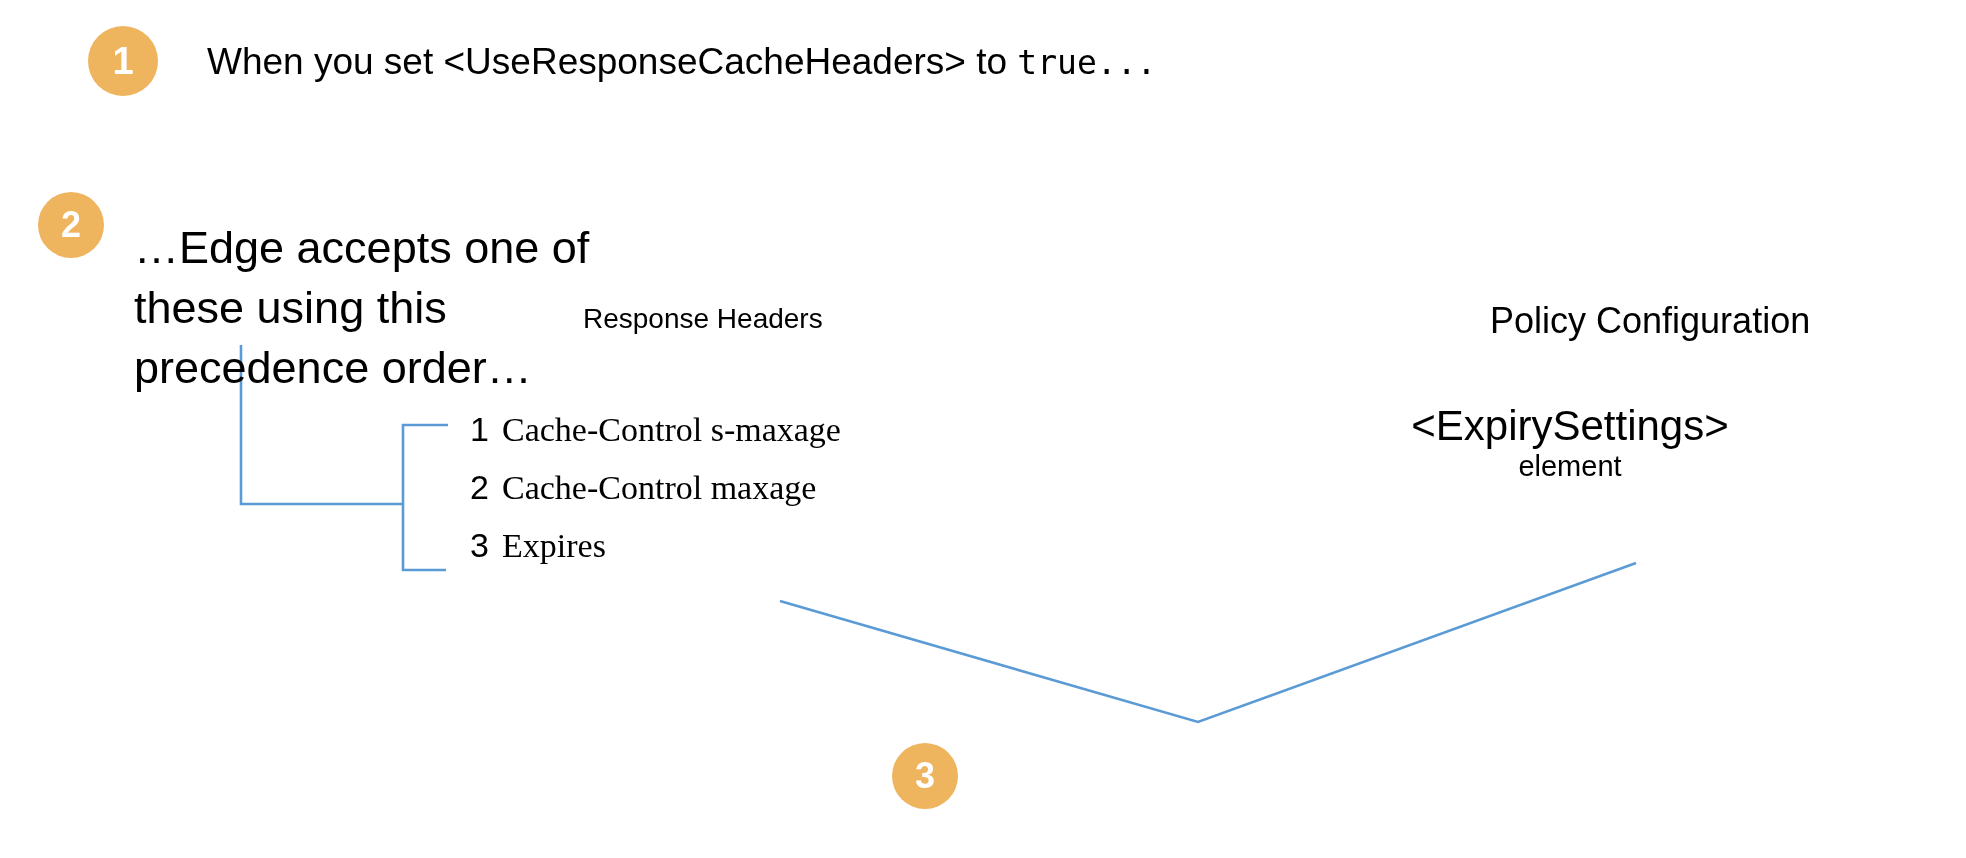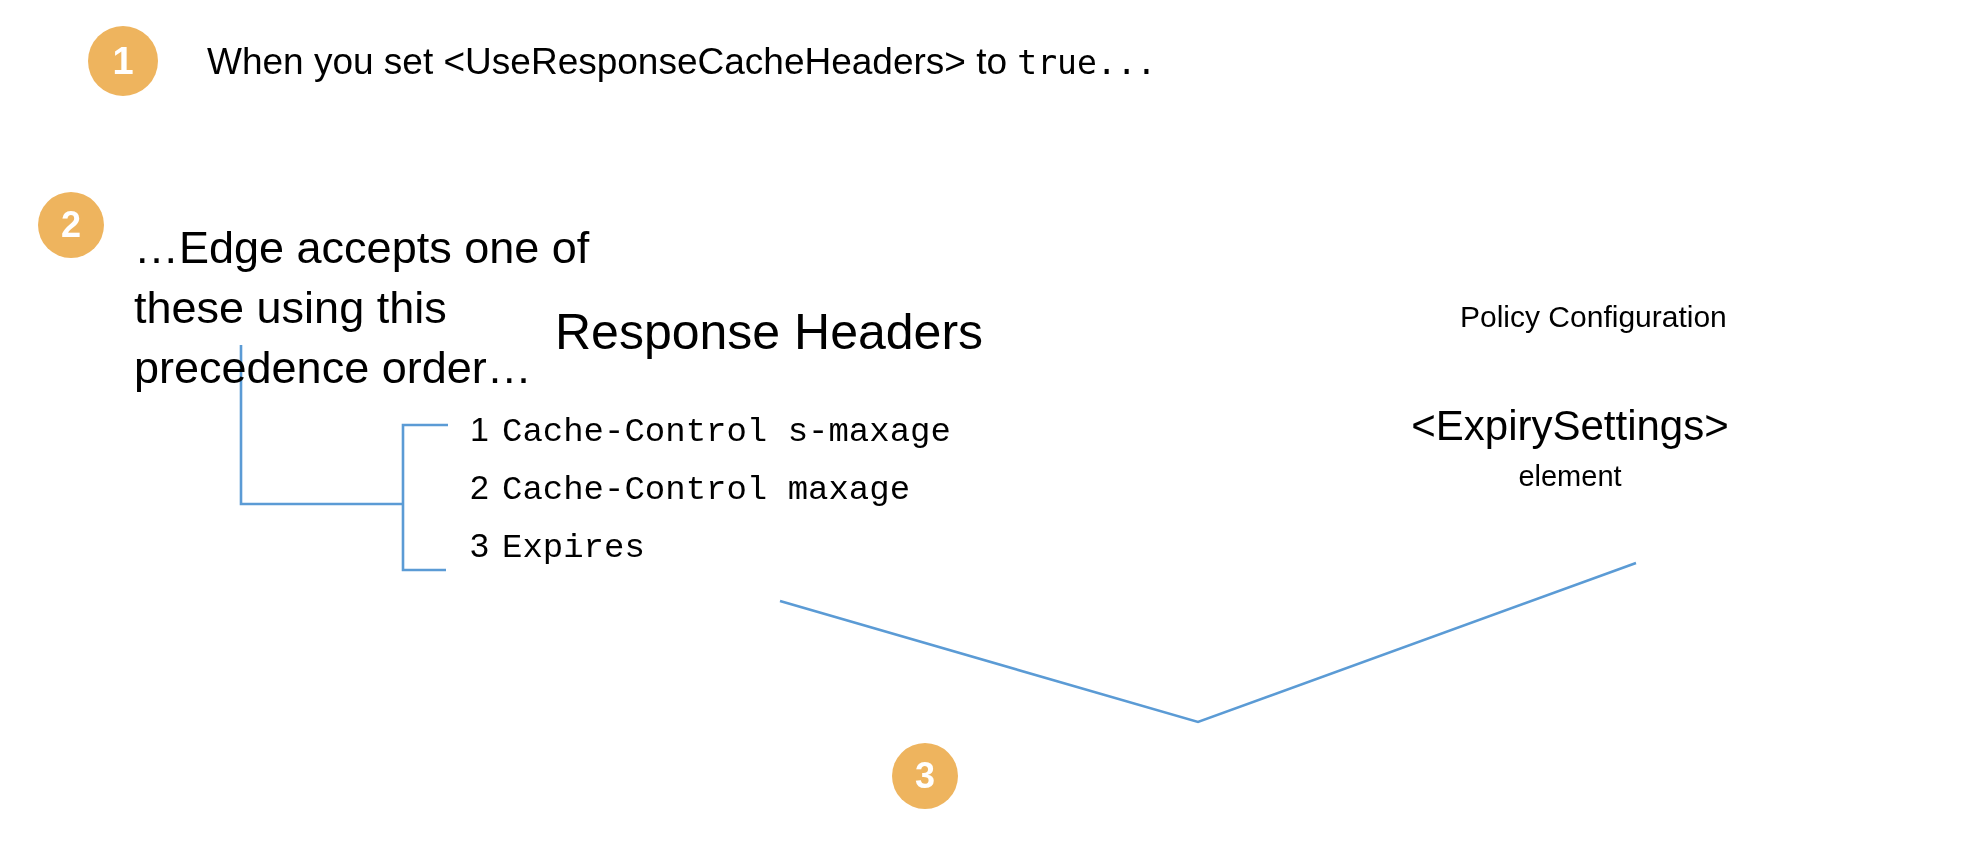--- a/index.html
+++ b/index.html
@@ -73,28 +73,28 @@
 
   #step2-text {
     left: 134px; top: 188px;
     font-size: 45px;
     line-height: 1.33;
     width: 520px;
     margin-top: 30px;
   }
 
   #heading-response {
-    left: 555px; top: 303px;
-    font-size: 50px;
+    left: 583px; top: 303px;
+    font-size: 28px;
     white-space: nowrap;
   }
 
   #heading-policy {
-    left: 1460px; top: 300px;
-    font-size: 30px;
+    left: 1490px; top: 300px;
+    font-size: 36px;
     white-space: nowrap;
   }
 
   
   #header-list {
     position: absolute;
     left: 470px; top: 410px;
     width: 640px;
   }
   .hdr-row {
@@ -102,21 +102,21 @@
     align-items: baseline;
     height: 58px;
   }
   .hdr-num {
     width: 32px;
     font-family: "Liberation Sans", sans-serif;
     font-size: 34px;
     text-align: left;
   }
   .hdr-code {
-    font-family: Liberation Mono, monospace;
+    font-family: Liberation Serif, serif;
     font-size: 34px;
     white-space: pre;
   }
 
   
   #policy-block {
     position: absolute;
     left: 1370px; top: 402px;
     width: 400px;
     text-align: center;
@@ -124,21 +124,20 @@
   #policy-element-code {
     font-family: Liberation Sans, sans-serif;
     font-size: 42px;
     display: block;
     white-space: nowrap;
   }
   #policy-element-label {
     font-family: "Liberation Sans", sans-serif;
     font-size: 29px;
     display: block;
-    margin-top: 10px;
   }
 
   
   #step3-text {
     left: 980px; top: 735px;
     width: 470px;
     font-size: 34px;
     line-height: 1.28;
     text-align: center;
   }

